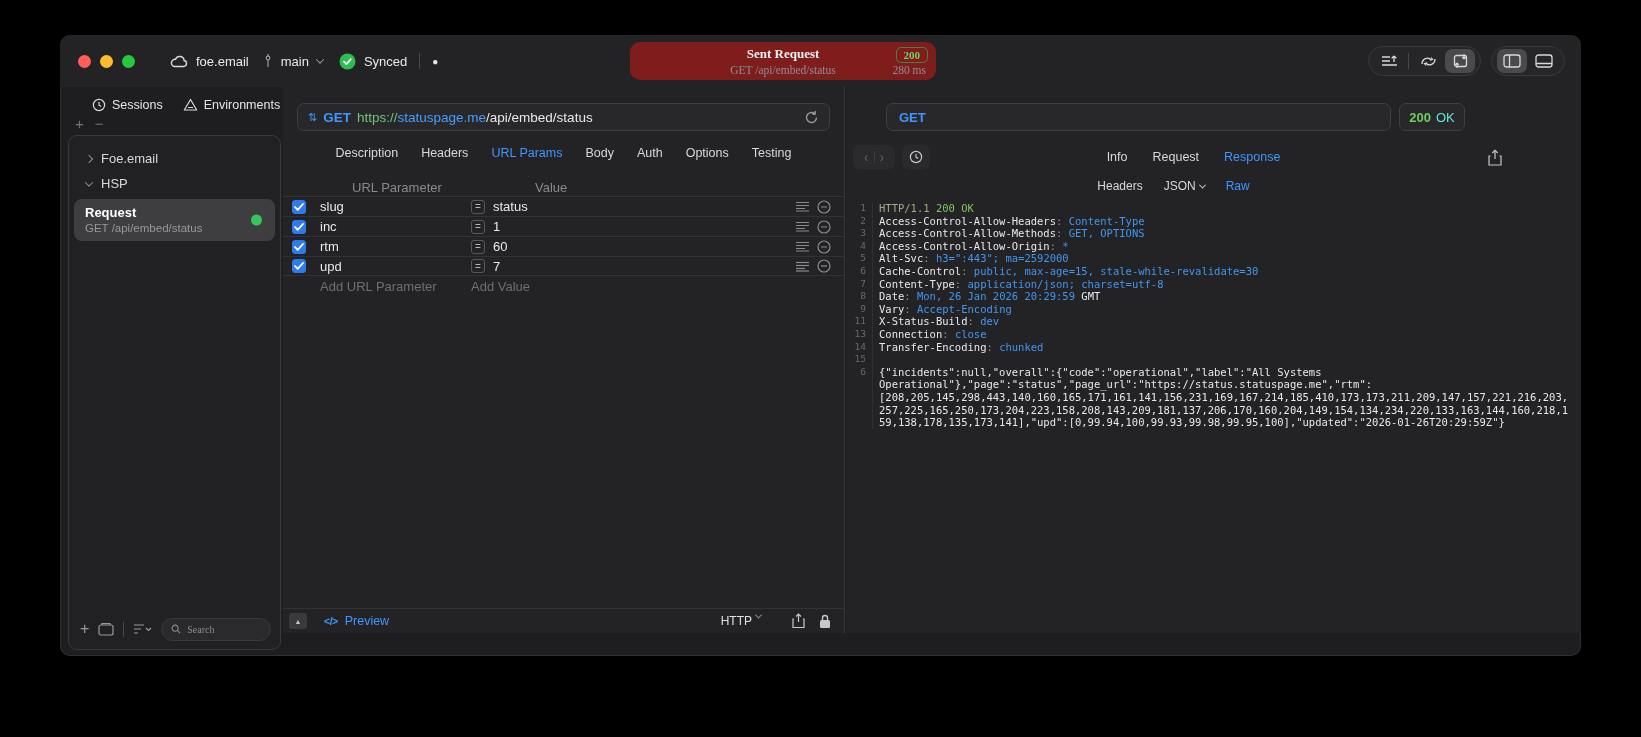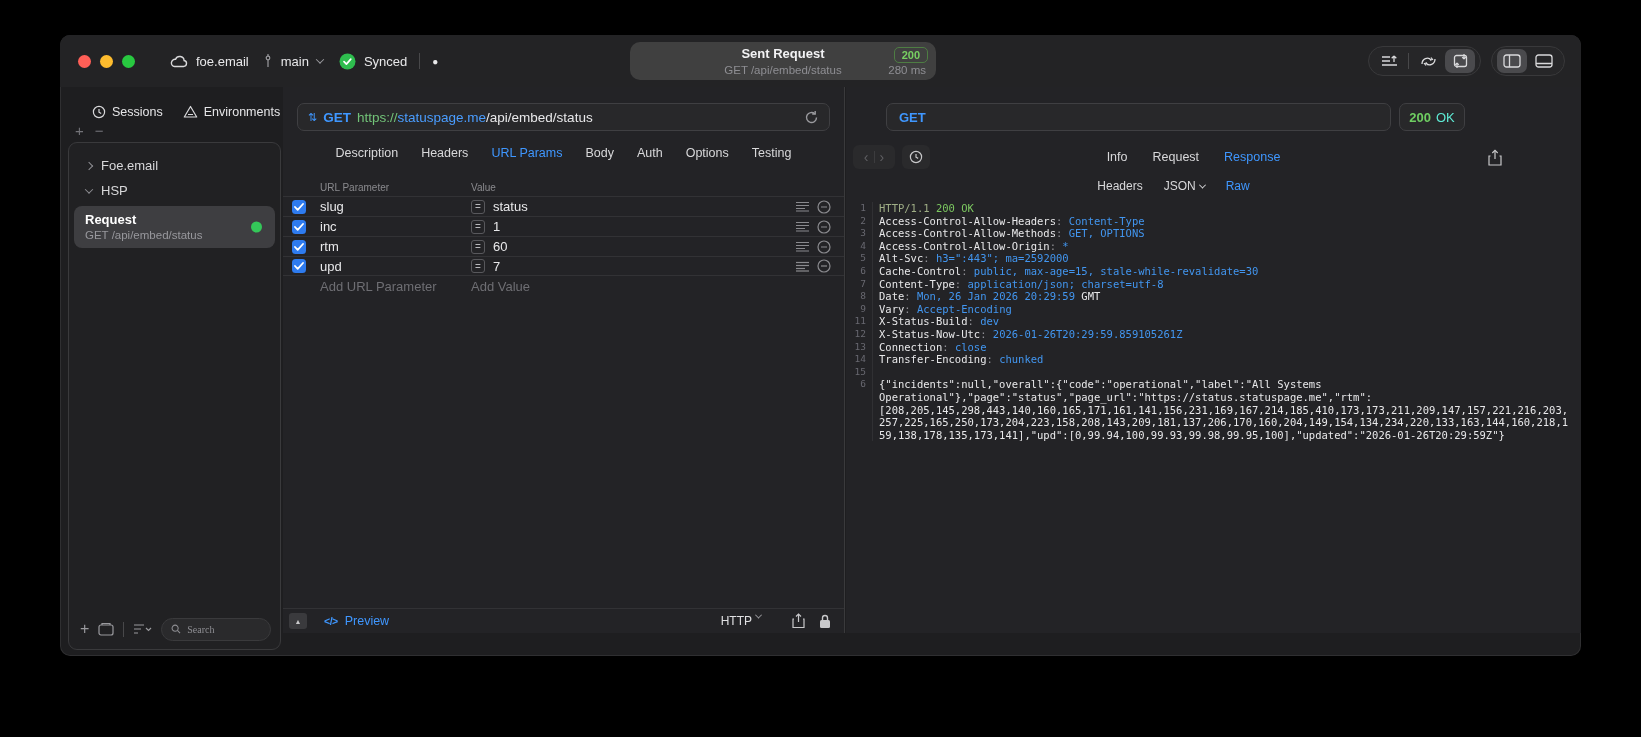--- a/index.html
+++ b/index.html
@@ -11,35 +11,35 @@
   .traffic { position:absolute; left:18px; top:20px; display:flex; gap:9px; }
   .tl { width:13px; height:13px; border-radius:50%; }
   .tl.red{background:#ff5f57;} .tl.yellow{background:#febc2e;} .tl.green{background:#28c840;}
   .ws-group { position:absolute; left:110px; top:0; height:52px; display:flex; align-items:center; gap:8px; color:#e8e8ea; font-size:13px; }
   .ws-group .sep { width:1px; height:16px; background:#48484a; margin:0 4px; }
   .ws-dot { color:#e8e8ea; font-size:10px; }
   .cdown { width:6px; height:6px; border-right:1.6px solid currentColor; border-bottom:1.6px solid currentColor;
            display:inline-block; transform:rotate(45deg) translate(-1px,-1px); }
   .cright { width:6px; height:6px; border-right:1.6px solid currentColor; border-bottom:1.6px solid currentColor;
            display:inline-block; transform:rotate(-45deg); }
-  .center-pill { position:absolute; left:570px; top:7px; width:306px; height:38px; background:#404040; border-radius:10px; }
+  .center-pill { position:absolute; left:570px; top:7px; width:306px; height:38px; background:#7f1d1d; border-radius:10px;font-family:Liberation Serif, serif; }
   .cp-title { position:absolute; top:4px; left:0; right:0; text-align:center; color:#f2f2f4; font-size:13px; font-weight:700; }
   .cp-badge { position:absolute; right:8px; top:5px; border:1px solid #4e7d43; border-radius:5px; color:#78d062;
               font-size:11px; font-weight:700; padding:1px 7px; }
   .cp-sub { position:absolute; bottom:4px; left:0; right:0; text-align:center; color:#8e8e93; font-size:11.5px; }
   .cp-dur { position:absolute; bottom:4px; right:10px; color:#8e8e93; font-size:11.5px; }
   .tb-right { position:absolute; right:16px; top:11px; display:flex; gap:10px; }
   .icon-group { background:#262628; border:1px solid #39393b; border-radius:15px; height:30px; display:flex; align-items:center; padding:0 5px; gap:2px; }
   .icon-slot { width:30px; height:24px; border-radius:7px; display:flex; align-items:center; justify-content:center; color:#d9d9db; }
   .icon-slot.sel { background:#4a4a4d; }
   .group-sep { width:1px; height:16px; background:#48484a; margin:0 2px; }
   
   .main { position:absolute; top:52px; left:0; right:0; bottom:0; }
   
-  .sidebar { position:absolute; left:8px; top:12px; bottom:6px; width:213px; display:flex; flex-direction:column; }
+  .sidebar { position:absolute; left:8px; top:5px; bottom:6px; width:213px; display:flex; flex-direction:column; }
   .sb-tabs { height:26px; display:flex; align-items:center; gap:20px; padding-left:24px; color:#e5e5e7; font-size:12.5px; }
   .sb-tab { display:flex; align-items:center; gap:6px; }
   .sb-pm { height:15px; display:flex; gap:11px; padding-left:7px; color:#737378; font-size:15px; line-height:12px; margin-bottom:2px; }
   .sb-panel { flex:1; border:1px solid #3a3a3c; border-radius:9px; background:#212123; display:flex; flex-direction:column; overflow:hidden; }
   .tree { flex:1; padding-top:10px; }
   .tree-row { height:25px; display:flex; align-items:center; gap:8px; padding-left:15px; color:#d8d8da; font-size:13px; }
   .tree-row .tchev { color:#8e8e93; width:9px; display:flex; justify-content:center; }
   .req-card { margin:3px 5px 0 5px; background:#3e3e41; border-radius:8px; padding:6px 10px 7px 11px; position:relative; }
   .req-title { color:#fff; font-size:13px; font-weight:700; }
   .req-sub { color:#98989d; font-size:11.5px; margin-top:2px; }
@@ -56,21 +56,21 @@
   .url-bar { margin:16px 14px 0 14px; height:28px; border:1px solid #3f3f42; border-radius:7px; background:#28282a;
              display:flex; align-items:center; padding:0 10px; gap:6px; font-size:13.5px; }
   .updown { color:#3f97ff; font-size:11px; }
   .m-get { color:#3f97ff; font-weight:700; }
   .u-scheme{color:#72c378;} .u-host{color:#4a9dff;} .u-path{color:#e8e8ea;}
   .refresh { margin-left:auto; color:#9a9a9e; display:flex; }
   .mid-tabs { height:20px; margin-top:15px; display:flex; justify-content:center; gap:23px; font-size:12.5px; color:#d8d8da; }
   .mtab.active { color:#3f97ff; }
   .ptable { margin-top:13px; font-size:13px; color:#e8e8ea; }
   .pgrid { display:grid; grid-template-columns:30px 158px 1fr 58px; align-items:center; }
-  .phead { height:17px; font-size:10px; color:#8a8a8e; }
+  .phead { height:17px; font-size:13px; color:#8a8a8e;gap:32px; }
   .prow { height:20px; border-top:1px solid #323235; }
   .prow:last-of-type { border-bottom:1px solid #323235; }
   .cbcell { display:flex; padding-left:9px; }
   .cb { width:14px; height:14px; border-radius:3.5px; background:#2e7bef; display:flex; align-items:center; justify-content:center; }
   .pname { padding-left:7px; }
   .pval { display:flex; align-items:center; gap:8px; }
   .eq { width:14px; height:14px; border:1px solid #58585c; border-radius:3px; color:#b8b8bc; font-size:10px;
         display:flex; align-items:center; justify-content:center; }
   .picons { display:flex; justify-content:flex-end; align-items:center; gap:8px; padding-right:13px; color:#8a8a8e; }
   .addrow { height:21px; color:#6e6e73; }
@@ -523,24 +523,20 @@
           </div>
           <div class="rline">
             <span class="lnum">9</span>
             <span class="lcontent"><span class="c-k">Vary</span><span class="c-p">: </span><span class="c-v">Accept-Encoding</span></span>
           </div>
           <div class="rline">
             <span class="lnum">11</span>
             <span class="lcontent"><span class="c-k">X-Status-Build</span><span class="c-p">: </span><span class="c-v">dev</span></span>
           </div>
           <div class="rline">
-            <span class="lnum">12</span>
-            <span class="lcontent"><span class="c-k">X-Status-Now-Utc</span><span class="c-p">: </span><span class="c-v">2026-01-26T20:29:59.859105261Z</span></span>
-          </div>
-          <div class="rline">
             <span class="lnum">13</span>
             <span class="lcontent"><span class="c-k">Connection</span><span class="c-p">: </span><span class="c-v">close</span></span>
           </div>
           <div class="rline">
             <span class="lnum">14</span>
             <span class="lcontent"><span class="c-k">Transfer-Encoding</span><span class="c-p">: </span><span class="c-v">chunked</span></span>
           </div>
           <div class="rline">
             <span class="lnum">15</span>
             <span class="lcontent"></span>

